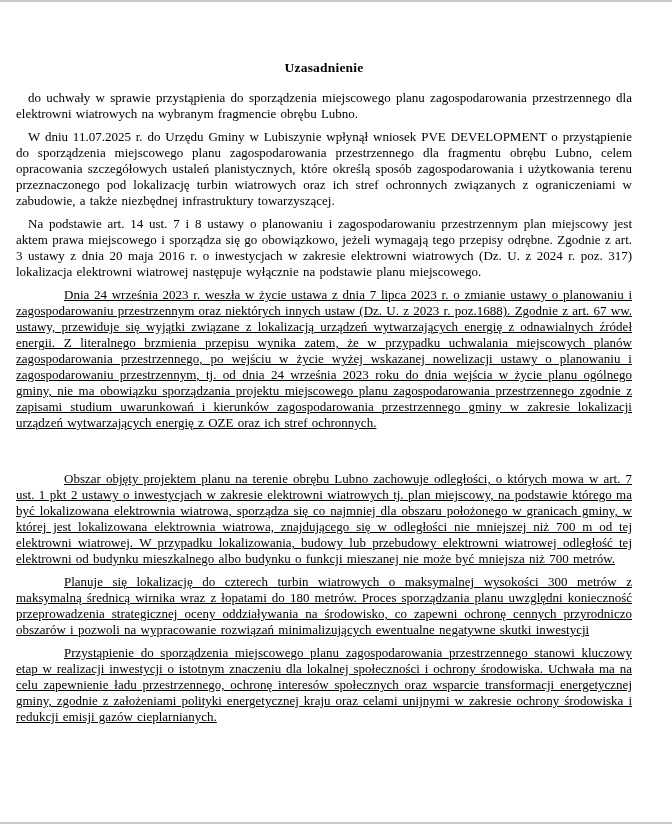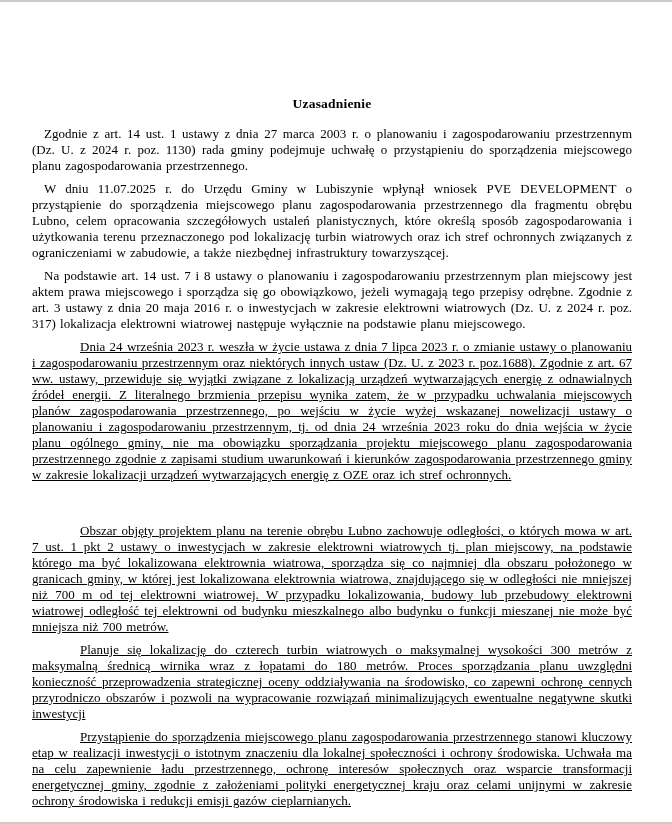--- a/index.html
+++ b/index.html
@@ -9,22 +9,21 @@
     box-sizing: border-box;
     background: #ffffff;
     border-top: 2px solid #c9c9c9;
     border-bottom: 2px solid #c9c9c9;
     overflow: hidden;
     font-family: "Liberation Serif", serif;
     color: #000000;
     -webkit-font-smoothing: antialiased;
   }
   .doc {
-    padding: 58px 40px 0 32px;
-    margin-top: 36px;
+    padding: 58px 40px 0 16px;
   }
   .title {
     font-size: 13.5px;
     font-weight: bold;
     text-align: center;
     margin: 0 0 14px 0;
     letter-spacing: 0.2px;
   }
   .para {
     font-size: 13px;
@@ -36,21 +35,21 @@
   .indent-small { text-indent: 12px; }
   .indent-large { text-indent: 48px; text-decoration: underline; }
   .gap-before { margin-top: 40px; }
 </style>
 </head>
 <body>
 
 <div class="doc">
   <h1 class="title">Uzasadnienie</h1>
   <div id="paragraphs">
-      <p class="para indent-small">Zgodnie z art. 14 ust. 1 ustawy z dnia 27 marca 2003 r. o planowaniu i zagospodarowaniu przestrzennym (Dz. U. z 2024 r. poz. 1130) rada gminy podejmuje uchwałę o przystąpieniu do sporządzenia miejscowego planu zagospodarowania przestrzennego.</p>
+      <p class="para indent-small">do uchwały w sprawie przystąpienia do sporządzenia miejscowego planu zagospodarowania przestrzennego dla elektrowni wiatrowych na wybranym fragmencie obrębu Lubno.</p>
       <p class="para indent-small">W dniu 11.07.2025 r. do Urzędu Gminy w Lubiszynie wpłynął wniosek PVE DEVELOPMENT o przystąpienie do sporządzenia miejscowego planu zagospodarowania przestrzennego dla fragmentu obrębu Lubno, celem opracowania szczegółowych ustaleń planistycznych, które określą sposób zagospodarowania i użytkowania terenu przeznaczonego pod lokalizację turbin wiatrowych oraz ich stref ochronnych związanych z ograniczeniami w zabudowie, a także niezbędnej infrastruktury towarzyszącej.</p>
       <p class="para indent-small">Na podstawie art. 14 ust. 7 i 8 ustawy o planowaniu i zagospodarowaniu przestrzennym plan miejscowy jest aktem prawa miejscowego i sporządza się go obowiązkowo, jeżeli wymagają tego przepisy odrębne. Zgodnie z art. 3 ustawy z dnia 20 maja 2016 r. o inwestycjach w zakresie elektrowni wiatrowych (Dz. U. z 2024 r. poz. 317) lokalizacja elektrowni wiatrowej następuje wyłącznie na podstawie planu miejscowego.</p>
       <p class="para indent-large">Dnia 24 września 2023 r. weszła w życie ustawa z dnia 7 lipca 2023 r. o zmianie ustawy o planowaniu i zagospodarowaniu przestrzennym oraz niektórych innych ustaw (Dz. U. z 2023 r. poz.1688). Zgodnie z art. 67 ww. ustawy, przewiduje się wyjątki związane z lokalizacją urządzeń wytwarzających energię z odnawialnych źródeł energii. Z literalnego brzmienia przepisu wynika zatem, że w przypadku uchwalania miejscowych planów zagospodarowania przestrzennego, po wejściu w życie wyżej wskazanej nowelizacji ustawy o planowaniu i zagospodarowaniu przestrzennym, tj. od dnia 24 września 2023 roku do dnia wejścia w życie planu ogólnego gminy, nie ma obowiązku sporządzania projektu miejscowego planu zagospodarowania przestrzennego zgodnie z zapisami studium uwarunkowań i kierunków zagospodarowania przestrzennego gminy w zakresie lokalizacji urządzeń wytwarzających energię z OZE oraz ich stref ochronnych.</p>
       <p class="para indent-large gap-before">Obszar objęty projektem planu na terenie obrębu Lubno zachowuje odległości, o których mowa w art. 7 ust. 1 pkt 2 ustawy o inwestycjach w zakresie elektrowni wiatrowych tj. plan miejscowy, na podstawie którego ma być lokalizowana elektrownia wiatrowa, sporządza się co najmniej dla obszaru położonego w granicach gminy, w której jest lokalizowana elektrownia wiatrowa, znajdującego się w odległości nie mniejszej niż 700 m od tej elektrowni wiatrowej. W przypadku lokalizowania, budowy lub przebudowy elektrowni wiatrowej odległość tej elektrowni od budynku mieszkalnego albo budynku o funkcji mieszanej nie może być mniejsza niż 700 metrów.</p>
       <p class="para indent-large">Planuje się lokalizację do czterech turbin wiatrowych o maksymalnej wysokości 300 metrów z maksymalną średnicą wirnika wraz z łopatami do 180 metrów. Proces sporządzania planu uwzględni konieczność przeprowadzenia strategicznej oceny oddziaływania na środowisko, co zapewni ochronę cennych przyrodniczo obszarów i pozwoli na wypracowanie rozwiązań minimalizujących ewentualne negatywne skutki inwestycji</p>
       <p class="para indent-large">Przystąpienie do sporządzenia miejscowego planu zagospodarowania przestrzennego stanowi kluczowy etap w realizacji inwestycji o istotnym znaczeniu dla lokalnej społeczności i ochrony środowiska. Uchwała ma na celu zapewnienie ładu przestrzennego, ochronę interesów społecznych oraz wsparcie transformacji energetycznej gminy, zgodnie z założeniami polityki energetycznej kraju oraz celami unijnymi w zakresie ochrony środowiska i redukcji emisji gazów cieplarnianych.</p>
     </div>
 </div>
 
 </body></html>

